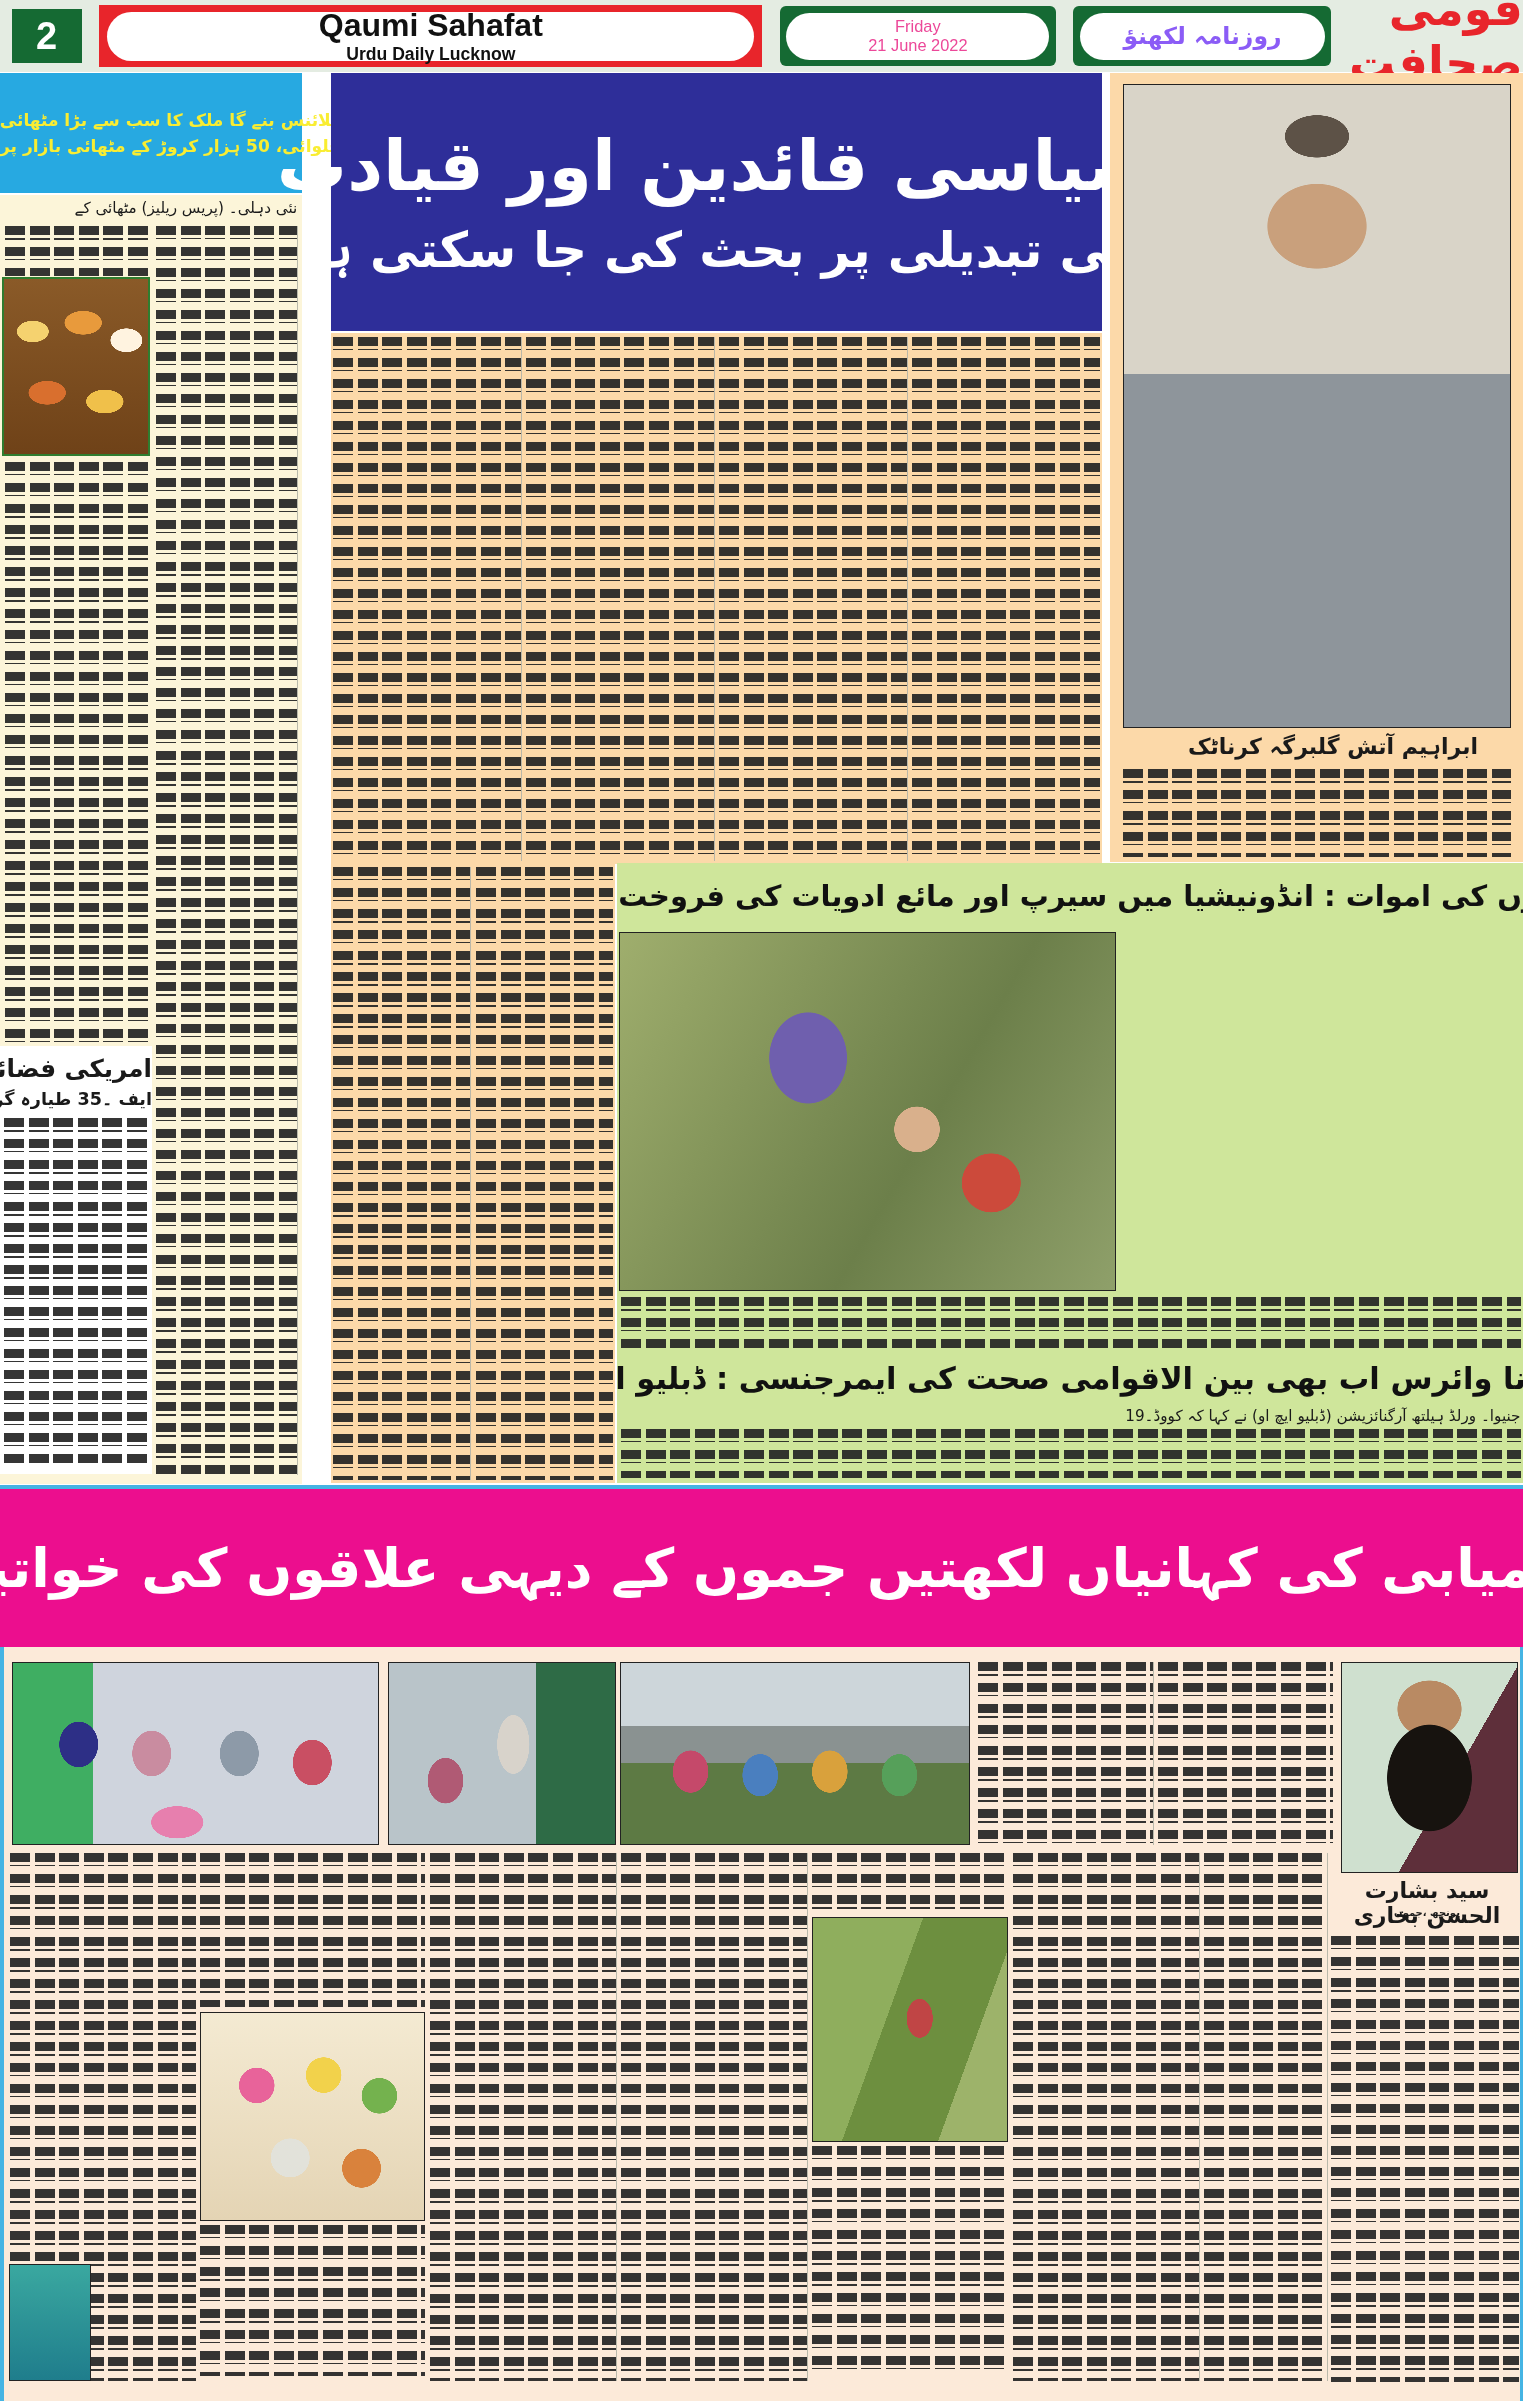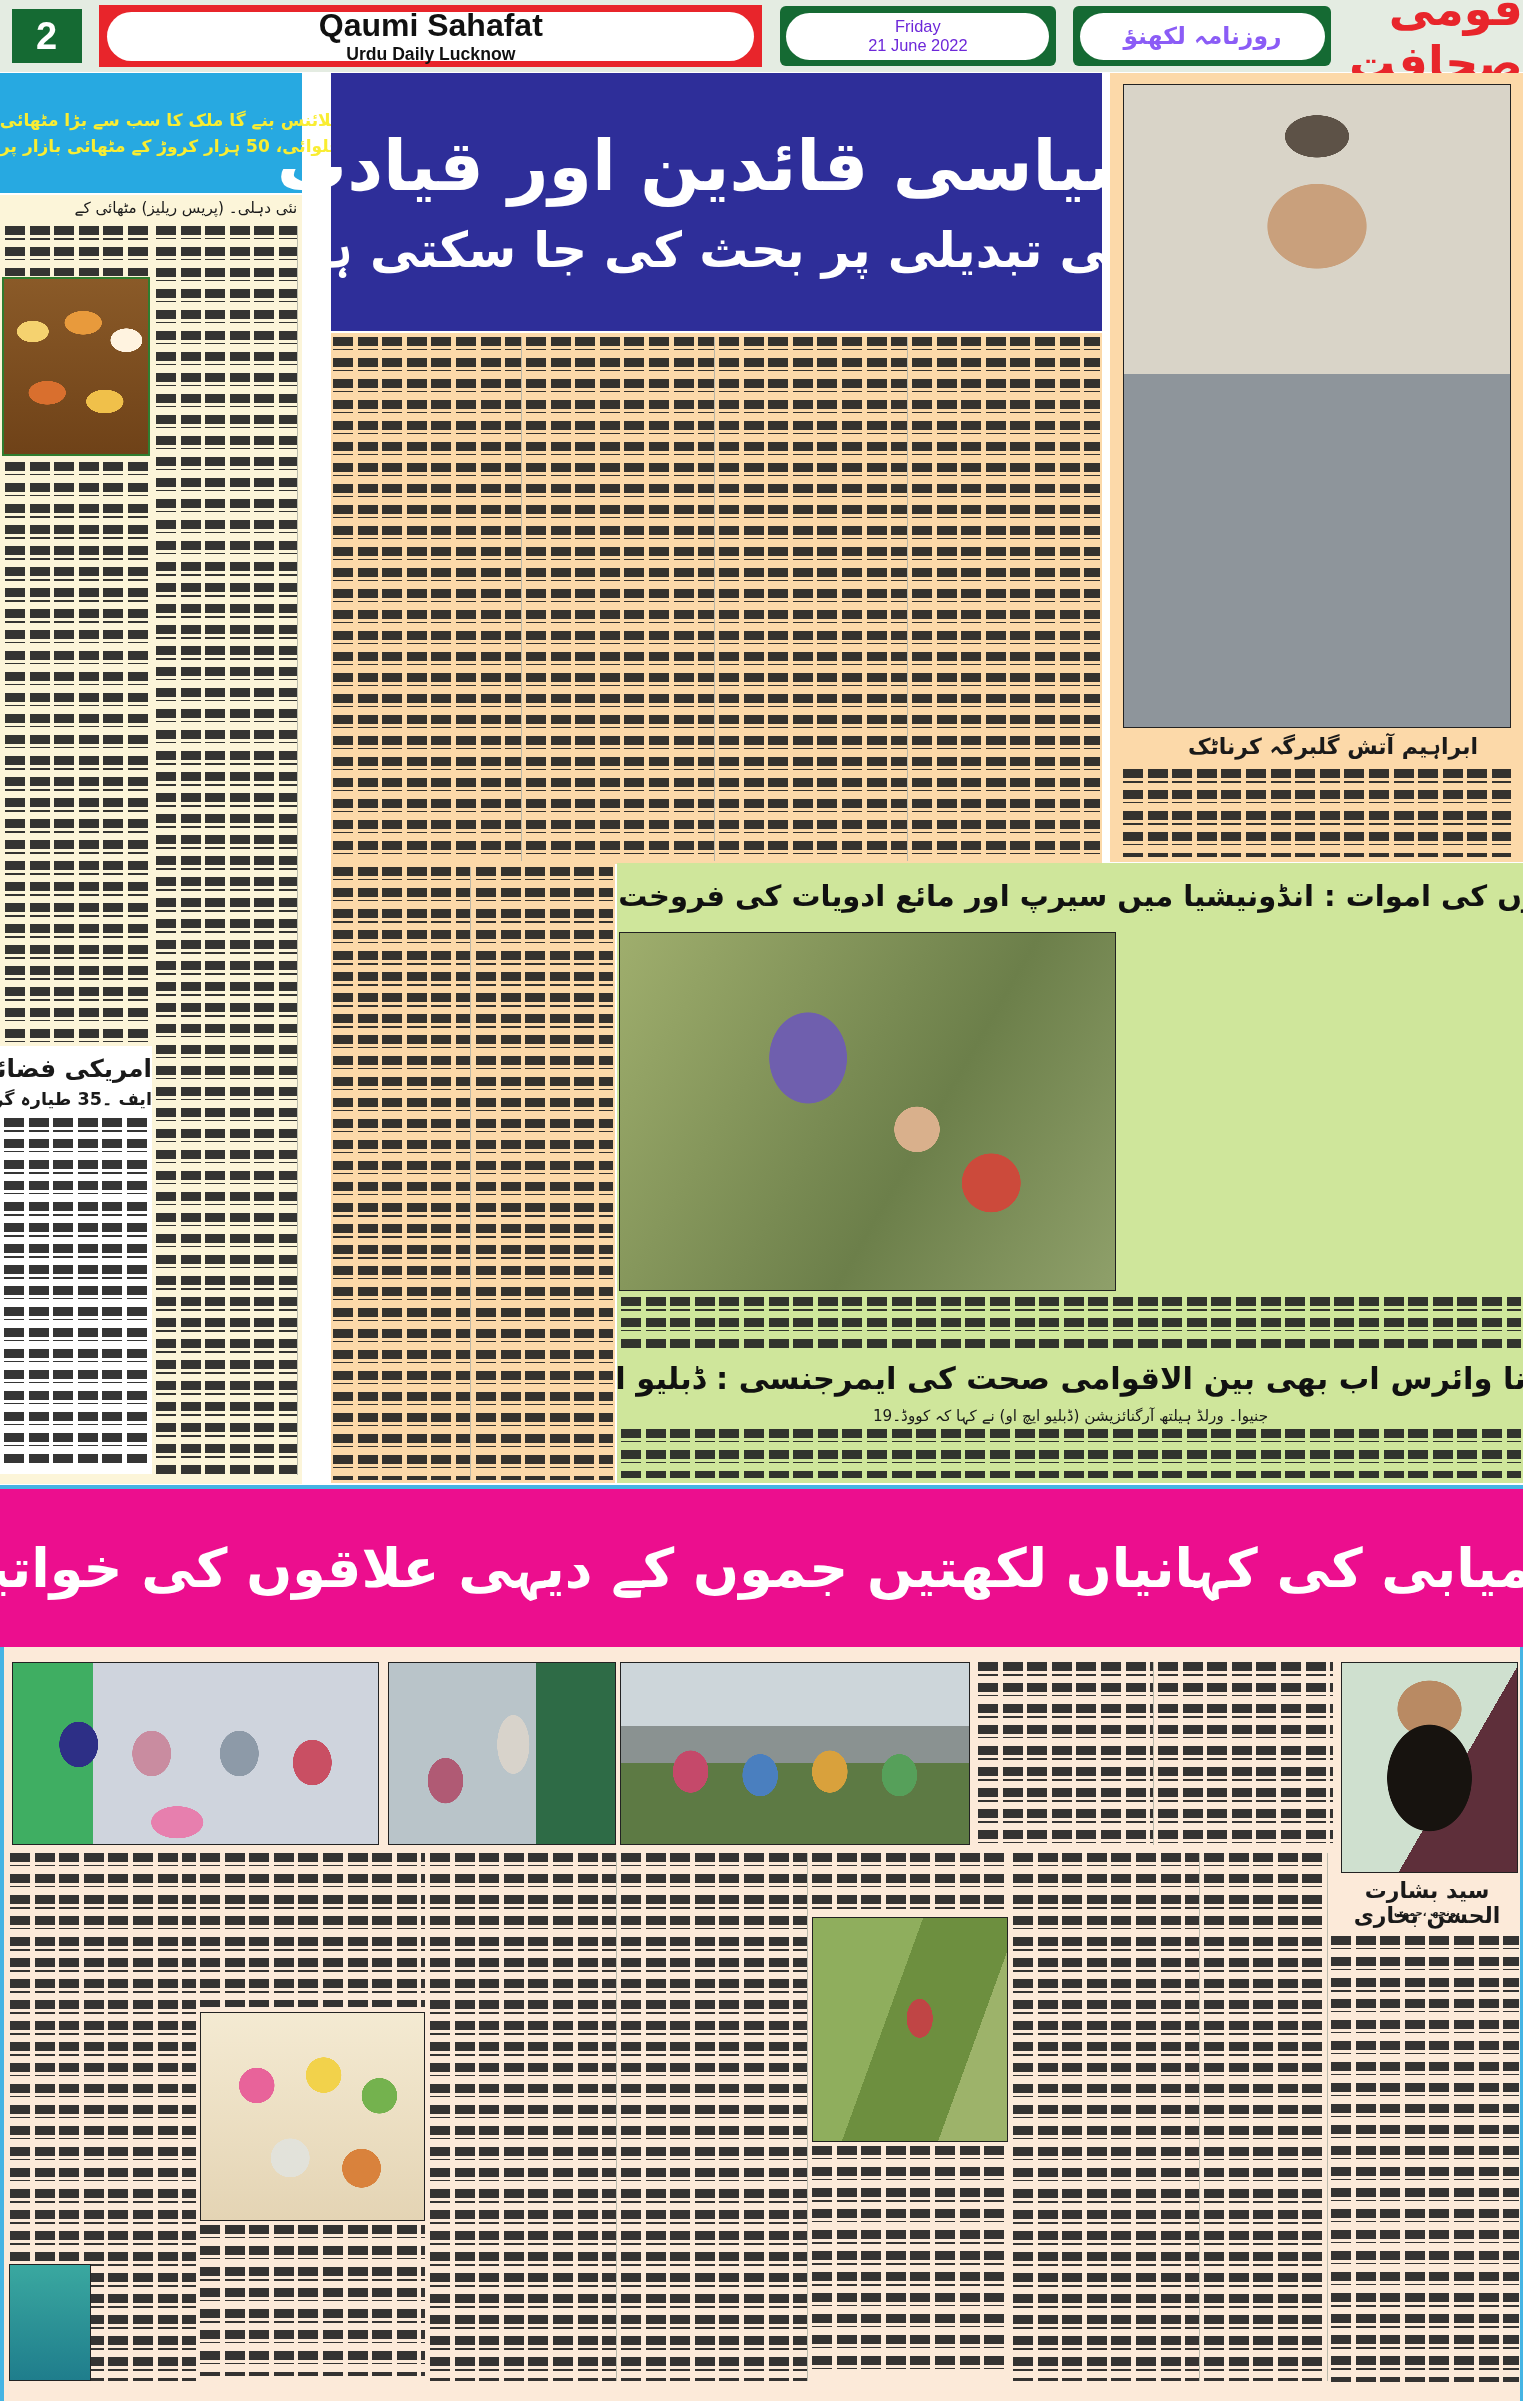--- a/index.html
+++ b/index.html
@@ -18,21 +18,21 @@
   #masthead{width:663px;height:62px;background:#e8252b;border-radius:0;flex:0 0 auto;
             display:flex;align-items:center;justify-content:center;}
   #masthead-inner{width:calc(100% - 16.4px);height:calc(100% - 13px);background:#fff;border-radius:35px;
                   display:flex;flex-direction:column;align-items:center;justify-content:center;line-height:1.05;}
   #masthead-title{font:bold 32px "Liberation Sans",sans-serif;color:#111;}
   #masthead-sub{font:bold 17.6px "Liberation Sans",sans-serif;color:#111;}
   .pill-green{height:60px;background:#156a33;border-radius:5.9px;display:flex;align-items:center;justify-content:center;flex:0 0 auto;}
   .pill-green-inner{width:calc(100% - 13px);height:calc(100% - 13px);background:#fff;border-radius:28px;
                     display:flex;flex-direction:column;align-items:center;justify-content:center;line-height:1.15;}
   #datebox{width:276px;}
-  #datebox .pill-green-inner{font:16.4px "Liberation Sans",sans-serif;color:#6d28d9;}
+  #datebox .pill-green-inner{font:16.4px "Liberation Sans",sans-serif;color:#ec4899;}
   #roznama{width:258px;}
   #roznama .pill-green-inner{font:bold 23.5px "DejaVu Sans",sans-serif;color:#8b5cf6;}
   #brand-urdu{margin-left:auto;font:bold 46px "DejaVu Sans",sans-serif;color:#e8252b;padding-right:8.2px;}
 
   
   .sim{--bg:#fcd9a9;opacity:.92;
        background-image:
          repeating-linear-gradient(to right, transparent 0 20px, var(--bg) 20px 24.6px),
          repeating-linear-gradient(to bottom, #242424 0 9.4px, var(--bg) 9.4px 12.3px, #242424 12.3px 13.5px, var(--bg) 13.5px 21px);}
   .sim.cream{--bg:#fcf5d9;}
@@ -181,21 +181,21 @@
     <div class="sim peach colrule" style="flex:1;margin:3.5px 2.3px;"></div>
     <div class="sim peach" style="flex:1;margin:3.5px 2.3px;"></div>
   </div>
 
   <div class="abs" style="left:617px;top:863px;width:907px;height:620px;background:#cfe69b;">
     <div class="h-green rtl center nowrap" style="width:100%;height:66px;font-size:29px;">100؍ بچوں کی اموات : انڈونیشیا میں سیرپ اور مائع ادویات کی فروخت پر پابندی</div>
     <div class="photo ph-indon abs" style="left:2.3px;top:69px;width:497px;height:359px;"></div>
     <div class="sim green abs" style="left:3.5px;top:434px;width:900px;height:52px;"></div>
     <div class="h-green rtl center nowrap abs" style="left:0;top:490px;width:100%;height:50px;font-size:30.5px;">کورونا وائرس اب بھی بین الاقوامی صحت کی ایمرجنسی : ڈبلیو ایچ او</div>
     <div class="abs" style="left:3.5px;top:544px;width:900px;height:73px;">
-      <div class="rtl dateline nowrap" style="text-align:center;">جنیوا۔ ورلڈ ہیلتھ آرگنائزیشن (ڈبلیو ایچ او) نے کہا کہ کووڈ۔19</div>
+      <div class="rtl dateline nowrap" style="text-align:right;">جنیوا۔ ورلڈ ہیلتھ آرگنائزیشن (ڈبلیو ایچ او) نے کہا کہ کووڈ۔19</div>
       <div class="sim green" style="margin-top:3.5px;height:49px;"></div>
     </div>
   </div>
 
   <div id="banner" class="abs center">
     <div class="rtl">کامیابی کی کہانیاں لکھتیں جموں کے دیہی علاقوں کی خواتین</div>
   </div>
 
   <div id="bottom" class="abs">
 

